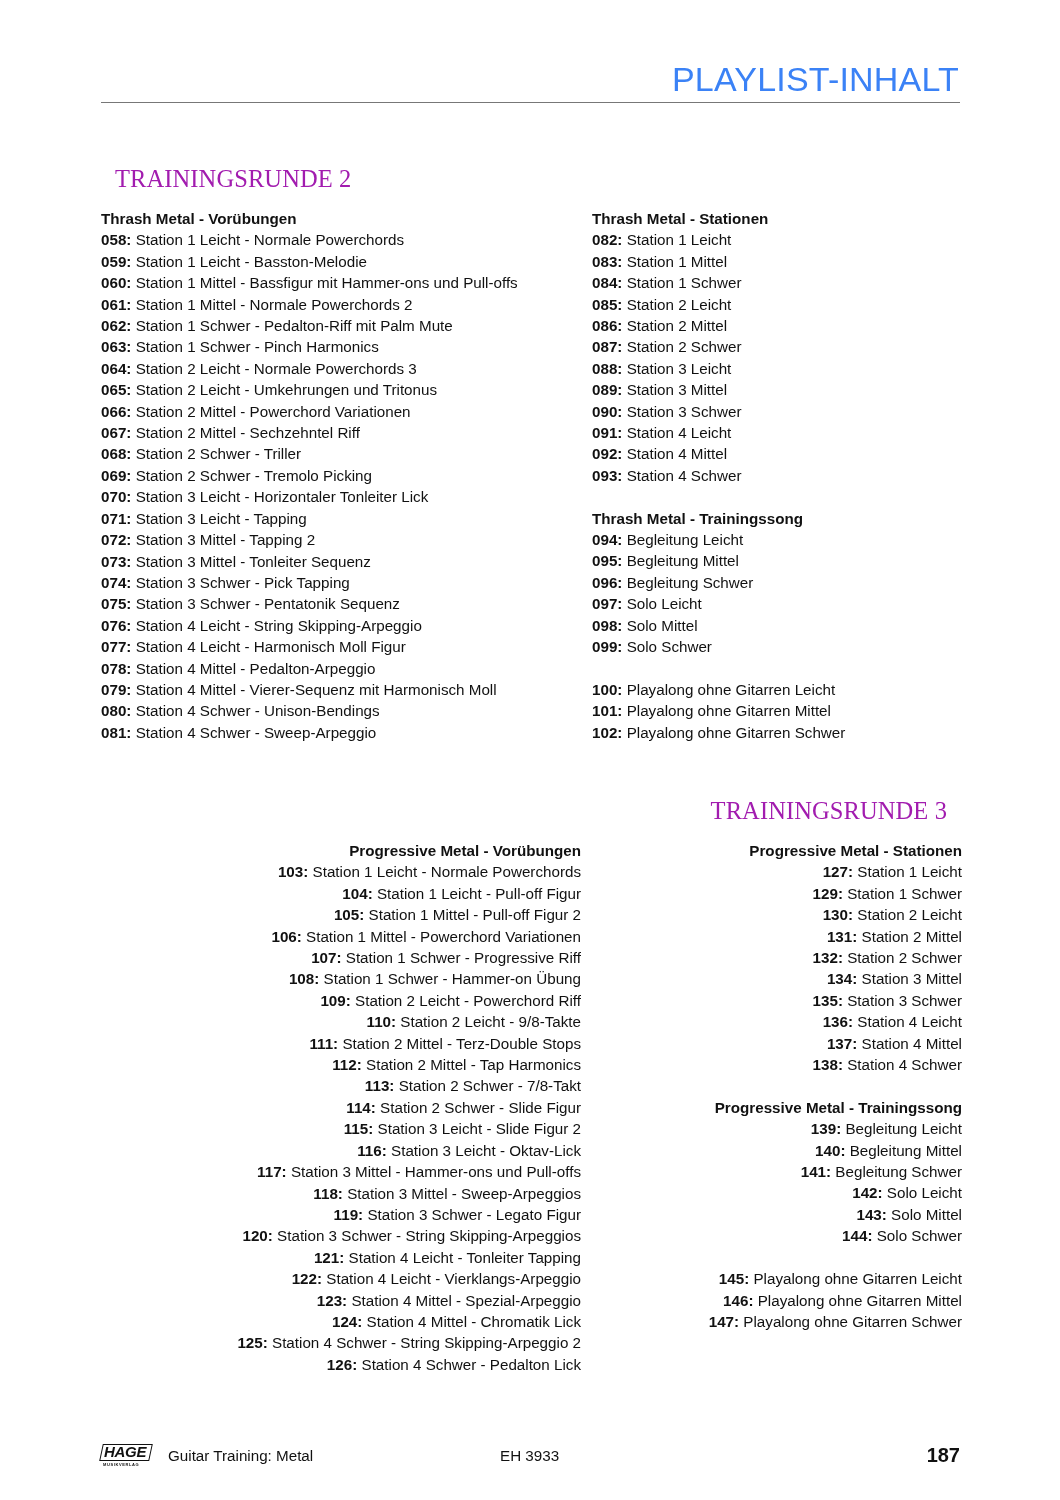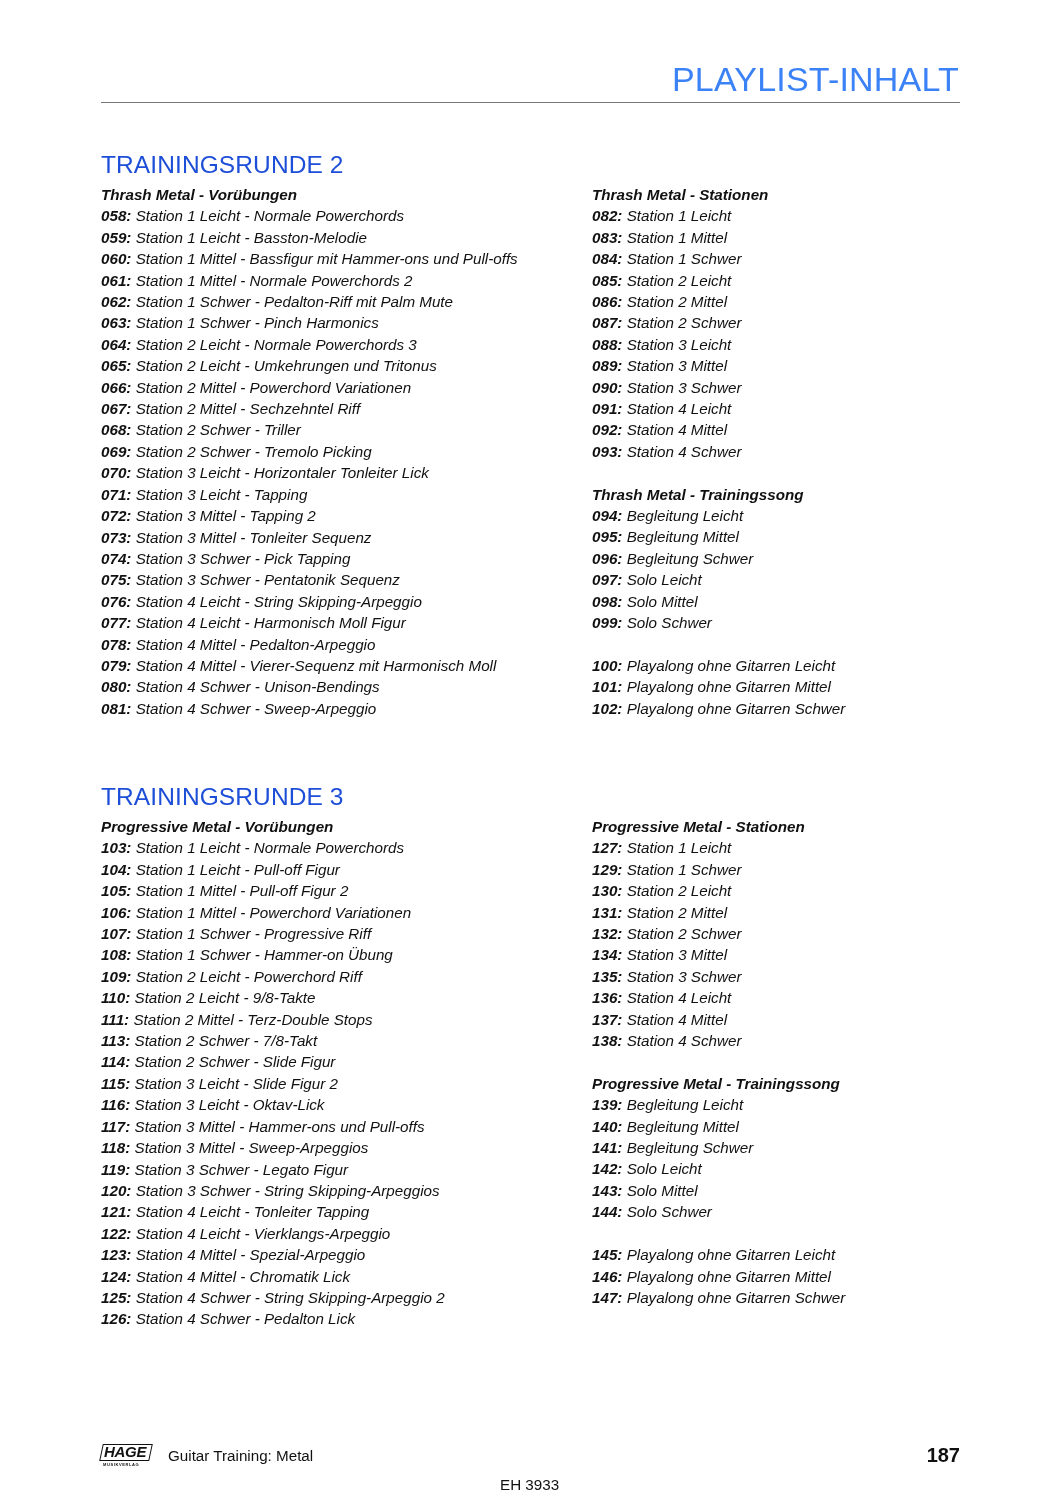--- a/index.html
+++ b/index.html
@@ -3,41 +3,41 @@
 <meta charset="utf-8">
 <style>
   html, body { margin: 0; padding: 0; background: #ffffff; }
   body { width: 1060px; height: 1500px; position: relative; overflow: hidden;
          font-family: "DejaVu Sans", "Liberation Sans", sans-serif; color: #111; }
   .page-title { position: absolute; right: 101px; top: 56px; font-size: 34px;
                 font-weight: normal; letter-spacing: 0.2px; color: #3b82f6; margin: 0; line-height: 46px;
                 font-family: "Liberation Sans", sans-serif; }
   .title-rule { position: absolute; left: 101px; width: 859px; top: 102px; height: 1px; background: #777; }
   .section { position: absolute; left: 101px; width: 860px; }
-  .section-title { font-size: 24.5px; font-weight: normal; margin: 0; line-height: 30px; color: #1d4ed8;
-                   font-family: Liberation Sans, sans-serif; letter-spacing: 0.1px; }
+  .section-title { font-size: 24.5px; font-weight: normal; margin: 14px; line-height: 30px; color: #a21caf;
+                   font-family: Liberation Serif, serif; letter-spacing: 0.1px; }
   .cols { position: relative; }
-  .col { position: absolute; top: 0; font-style: italic; }
+  .col { position: absolute; top: 0; }
   .col-left { left: 0; width: 480px; }
   .col-right { left: 491px; width: 370px; }
   .group-header { font-weight: bold; font-size: 15.2px; line-height: 21.4px; white-space: nowrap; }
   .row { font-size: 15.2px; line-height: 21.4px; white-space: nowrap; font-family: "Liberation Sans", sans-serif; }
   .group-header { font-family: "Liberation Sans", sans-serif; }
   .num { font-weight: bold; }
   .gap { height: 21.4px; }
   .footer { position: absolute; left: 101px; width: 859px; top: 1444px; height: 26px; }
   .logo { position: absolute; left: 0; top: 0; width: 52px; height: 26px; }
   .logo-box { position: absolute; left: 0; top: 0; width: 50px; height: 17px; border: 1.3px solid #111;
               transform: skewX(-12deg); box-sizing: border-box; }
   .logo-text { position: absolute; left: 3px; top: -1px; font-weight: bold; font-style: italic; font-size: 15px;
                letter-spacing: -0.3px; font-family: "Liberation Sans", sans-serif; line-height: 18px; }
   .logo-sub { position: absolute; left: 2px; top: 18px; font-size: 4px; letter-spacing: 0.6px; font-weight: bold;
               font-family: "Liberation Sans", sans-serif; }
   .footer-title { position: absolute; left: 67px; top: 3px; font-size: 15.2px; font-family: Liberation Sans, sans-serif; }
-  .footer-code { position: absolute; left: 399px; top: 3px; font-size: 15.2px; font-family: "Liberation Sans", sans-serif; margin-top: 29px; }
+  .footer-code { position: absolute; left: 399px; top: 3px; font-size: 15.2px; font-family: "Liberation Sans", sans-serif; }
   .page-number { position: absolute; right: 0; top: 0; font-size: 20px; font-weight: bold; font-family: "Liberation Sans", sans-serif; }
 </style>
 </head>
 <body>
 
 <h1 class="page-title">PLAYLIST-INHALT</h1>
 <div class="title-rule"></div>
 
 <div class="section" id="sec0" style="top:150px;">
   <h2 class="section-title">TRAININGSRUNDE 2</h2>
@@ -92,34 +92,35 @@
         <div class="row"><span class="num">098:</span> <span>Solo Mittel</span></div>
         <div class="row"><span class="num">099:</span> <span>Solo Schwer</span></div>
         <div class="gap"></div>
         <div class="row"><span class="num">100:</span> <span>Playalong ohne Gitarren Leicht</span></div>
         <div class="row"><span class="num">101:</span> <span>Playalong ohne Gitarren Mittel</span></div>
         <div class="row"><span class="num">102:</span> <span>Playalong ohne Gitarren Schwer</span></div>
       </div>
   </div>
 </div>
 
-<div class="section" id="sec1" style="top:782px;">
+<div class="section" id="sec1" style="top:782px;text-align:right;">
   <h2 class="section-title">TRAININGSRUNDE 3</h2>
   <div class="cols" style="margin-top:4px;">
     <div class="col col-left">
         <div class="group-header">Progressive Metal - Vorübungen</div>
         <div class="row"><span class="num">103:</span> <span>Station 1 Leicht - Normale Powerchords</span></div>
         <div class="row"><span class="num">104:</span> <span>Station 1 Leicht - Pull-off Figur</span></div>
         <div class="row"><span class="num">105:</span> <span>Station 1 Mittel - Pull-off Figur 2</span></div>
         <div class="row"><span class="num">106:</span> <span>Station 1 Mittel - Powerchord Variationen</span></div>
         <div class="row"><span class="num">107:</span> <span>Station 1 Schwer - Progressive Riff</span></div>
         <div class="row"><span class="num">108:</span> <span>Station 1 Schwer - Hammer-on Übung</span></div>
         <div class="row"><span class="num">109:</span> <span>Station 2 Leicht - Powerchord Riff</span></div>
         <div class="row"><span class="num">110:</span> <span>Station 2 Leicht - 9/8-Takte</span></div>
         <div class="row"><span class="num">111:</span> <span>Station 2 Mittel - Terz-Double Stops</span></div>
+        <div class="row"><span class="num">112:</span> <span>Station 2 Mittel - Tap Harmonics</span></div>
         <div class="row"><span class="num">113:</span> <span>Station 2 Schwer - 7/8-Takt</span></div>
         <div class="row"><span class="num">114:</span> <span>Station 2 Schwer - Slide Figur</span></div>
         <div class="row"><span class="num">115:</span> <span>Station 3 Leicht - Slide Figur 2</span></div>
         <div class="row"><span class="num">116:</span> <span>Station 3 Leicht - Oktav-Lick</span></div>
         <div class="row"><span class="num">117:</span> <span>Station 3 Mittel - Hammer-ons und Pull-offs</span></div>
         <div class="row"><span class="num">118:</span> <span>Station 3 Mittel - Sweep-Arpeggios</span></div>
         <div class="row"><span class="num">119:</span> <span>Station 3 Schwer - Legato Figur</span></div>
         <div class="row"><span class="num">120:</span> <span>Station 3 Schwer - String Skipping-Arpeggios</span></div>
         <div class="row"><span class="num">121:</span> <span>Station 4 Leicht - Tonleiter Tapping</span></div>
         <div class="row"><span class="num">122:</span> <span>Station 4 Leicht - Vierklangs-Arpeggio</span></div>

